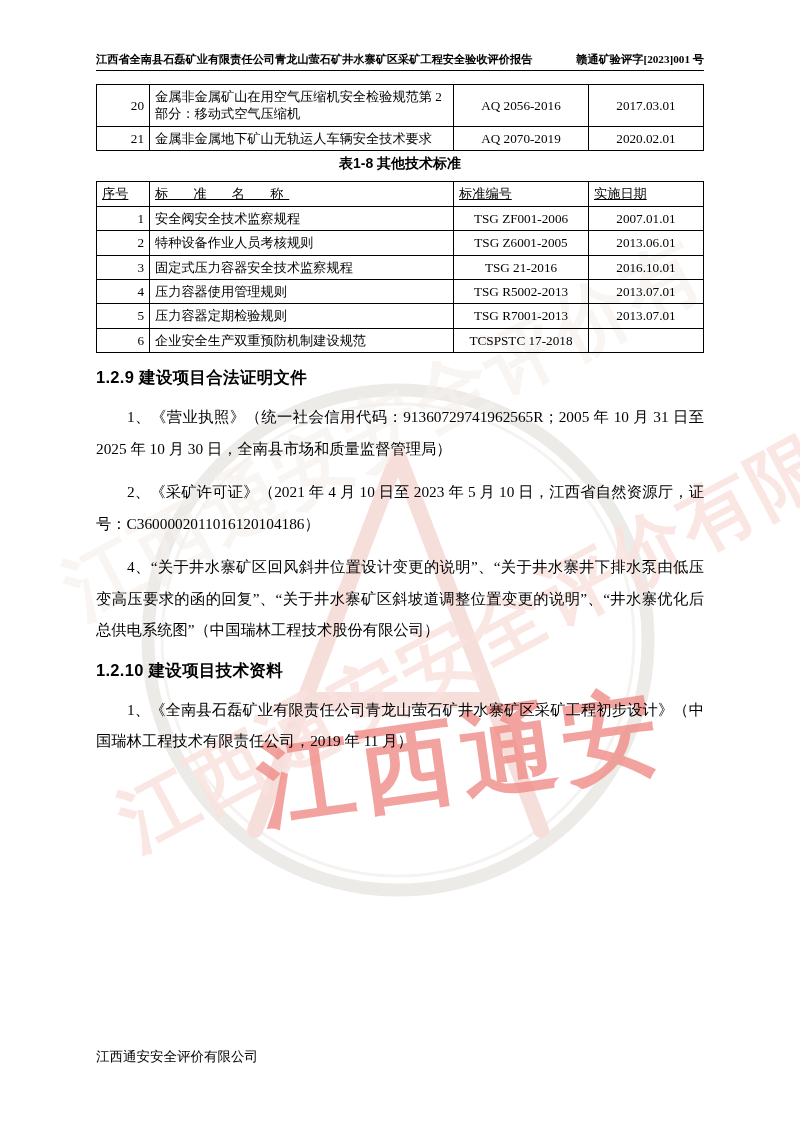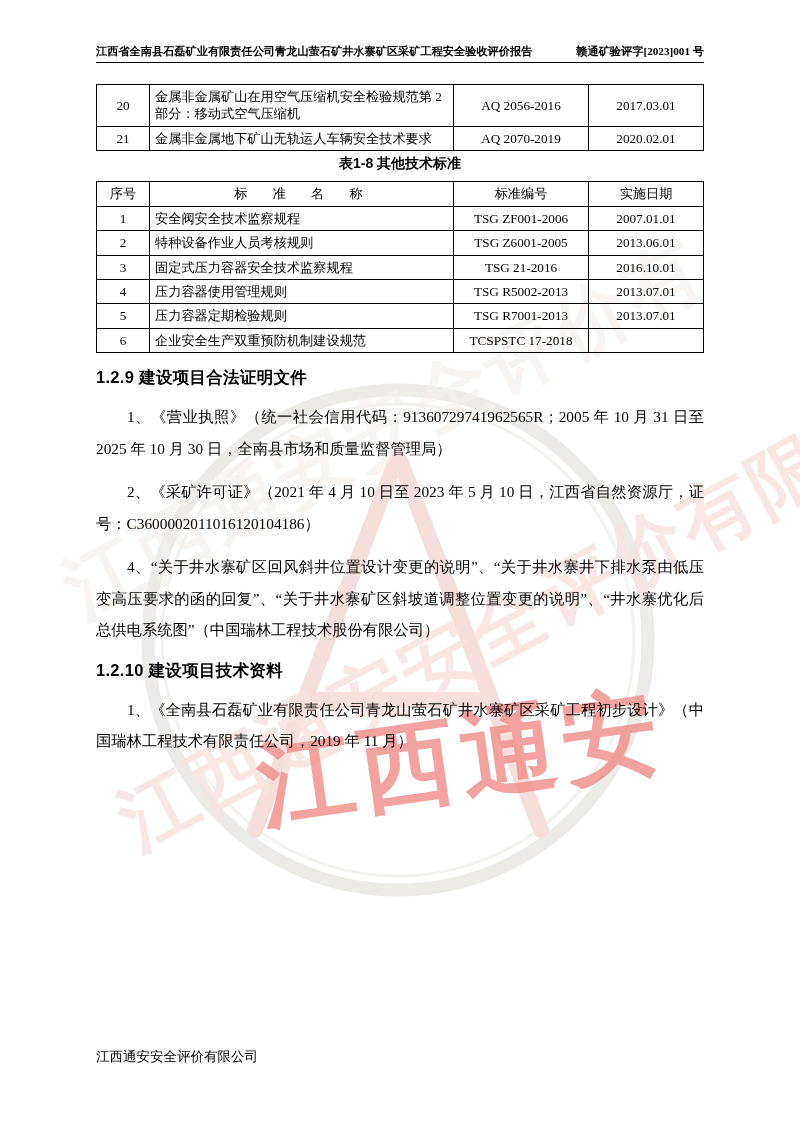--- a/index.html
+++ b/index.html
@@ -23,21 +23,21 @@
     left: 0; top: 0;
     width: 800px; height: 1131px;
     pointer-events: none;
     z-index: 0;
   }
 
   
   .header {
     position: absolute;
     left: 96px;
-    top: 44px;
+    top: 52px;
     width: 608px;
     z-index: 2;
   }
   .header-row {
     display: flex;
     justify-content: space-between;
     align-items: flex-end;
     font-size: 11.2px;
     font-weight: bold;
     letter-spacing: 0px;
@@ -87,26 +87,26 @@
     table-layout: fixed;
   }
   table.doc-table td, table.doc-table th {
     border: 1px solid #000;
     font-size: 13.2px;
     padding: 3px 5px;
     line-height: 1.32;
     vertical-align: middle;
     font-weight: normal;
   }
-  .c-num { width: 42px; text-align: center; }
+  .c-num { width: 42px; text-align: right; }
   .c-name { text-align: left; }
   .c-code { width: 124px; text-align: center; }
   .c-date { width: 104px; text-align: center; margin-top: 40px; }
 
-  th.c-num, th.c-code, th.c-date, th.c-name { text-align: center; }
+  th.c-num, th.c-code, th.c-date, th.c-name { text-align: left; text-decoration: underline; }
   th.c-name { letter-spacing: 6px; }
 
   h3.sec {
     font-size: 16.5px;
     font-weight: bold;
     font-family: "Liberation Sans", "DejaVu Sans", sans-serif;
     margin: 14px 0 10px 0;
     letter-spacing: 0.3px;
   }
   .table-caption {

